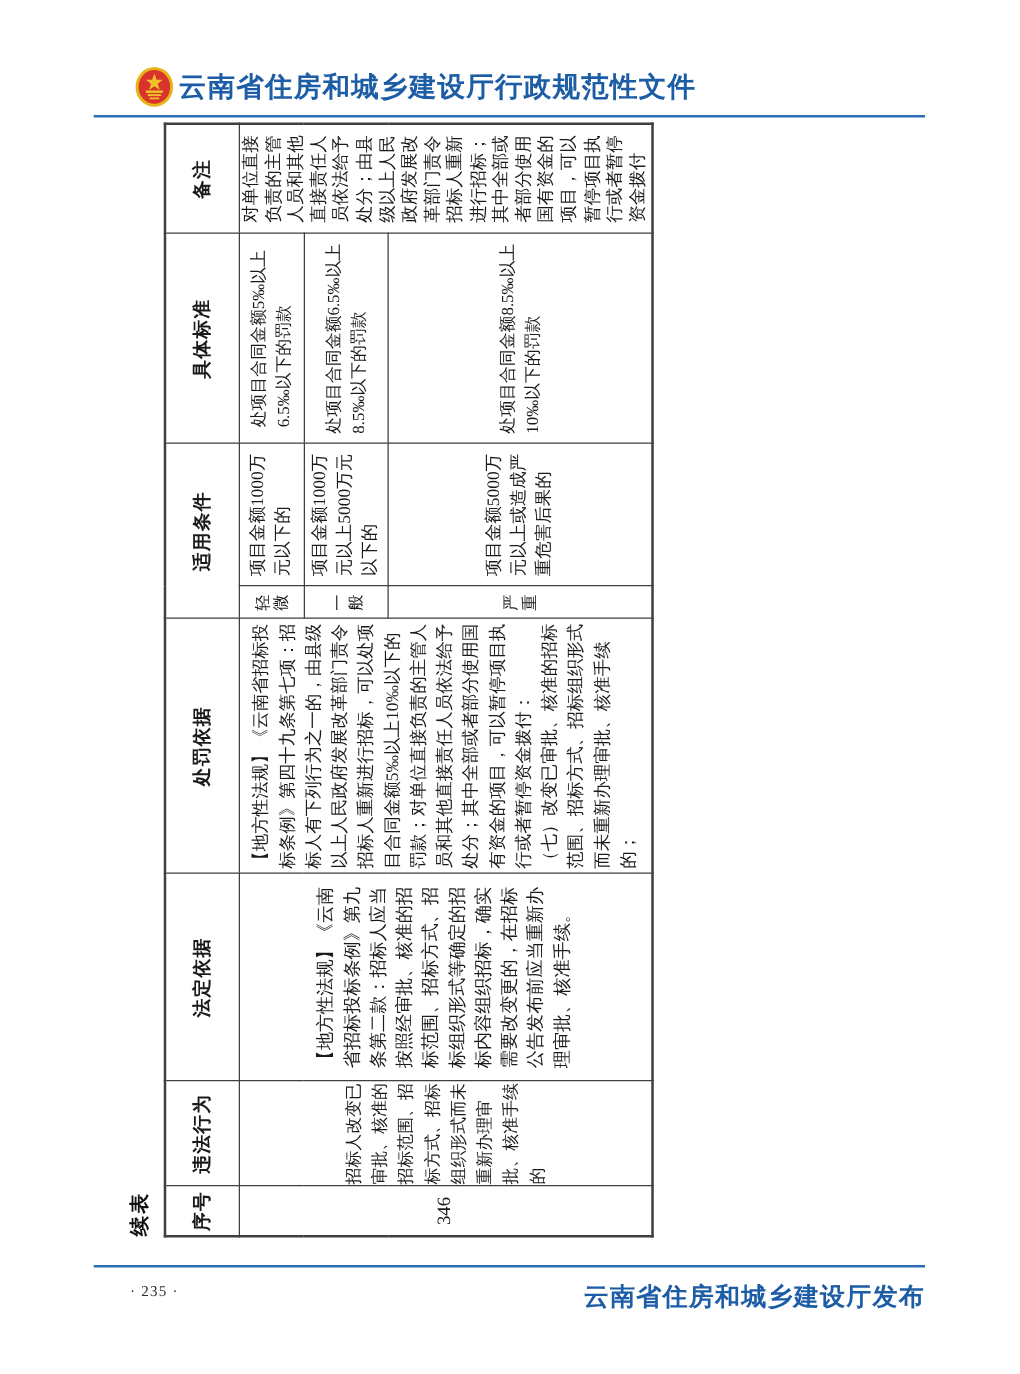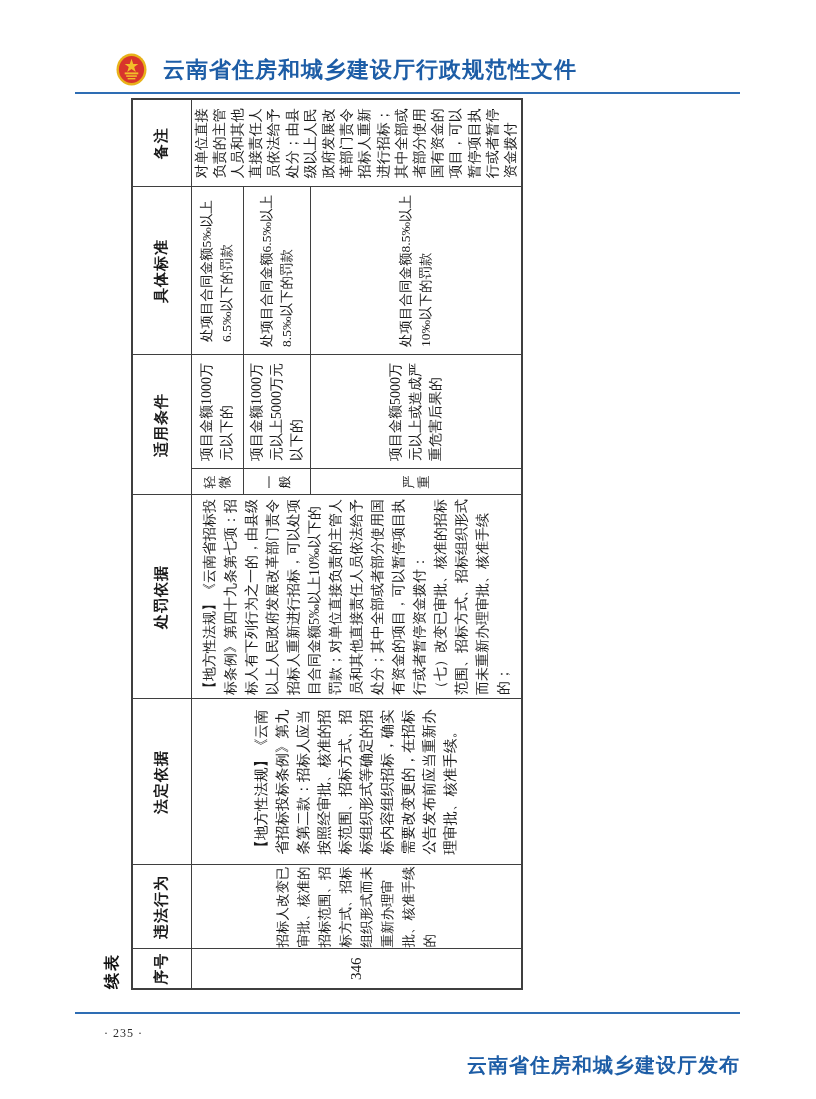--- a/index.html
+++ b/index.html
@@ -1,28 +1,28 @@
 <!DOCTYPE html>
 <html><head>
 <meta charset="utf-8">
 <style>
   html,body { margin:0; padding:0; }
   body {
     width:816px; height:1099px; position:relative; background:#ffffff;
     font-family:"Liberation Serif","DejaVu Serif",serif; overflow:hidden;
   }
   
-  .brand { position:absolute; left:116px; top:53px; display:flex; align-items:center; gap:16px; }
+  .brand { position:absolute; left:108px; top:53px; display:flex; align-items:center; gap:4px; }
   .emblem { width:31px; height:33px; flex:0 0 auto; }
   .brand-title { font-size:22px; font-weight:bold; color:#1d5da6; letter-spacing:1px; white-space:nowrap; }
   .header-rule { position:absolute; left:75px; top:92px; width:665px; height:2px; background:#2e6db4; }
   
   .footer-rule { position:absolute; left:75px; top:1012px; width:665px; height:2px; background:#2e6db4; }
   .page-num { position:absolute; left:104px; top:1026px; font-size:12px; color:#2b2b2b; letter-spacing:1px; }
-  .publisher { position:absolute; right:76px; top:1024px; font-size:20px; font-weight:bold; color:#1d5da6; letter-spacing:1px;margin-top:28px; }
+  .publisher { position:absolute; right:76px; top:1024px; font-size:20px; font-weight:bold; color:#1d5da6; letter-spacing:1px; }
   
   .rot-wrap {
     position:absolute; left:131px; top:990px; width:890px; height:388px;
     transform:rotate(-90deg); transform-origin:0 0;
   }
   .cont-label { position:absolute; left:1px; top:-29px; font-size:16px; font-weight:bold; color:#111; letter-spacing:2px; }
   table.main { width:890px; height:388px; border-collapse:collapse; table-layout:fixed; border:2px solid #3f3f3f; }
   table.main th, table.main td {
     border:1px solid #3f3f3f; padding:1px; vertical-align:middle; text-align:center;
     color:#1a1a1a; overflow:hidden;

